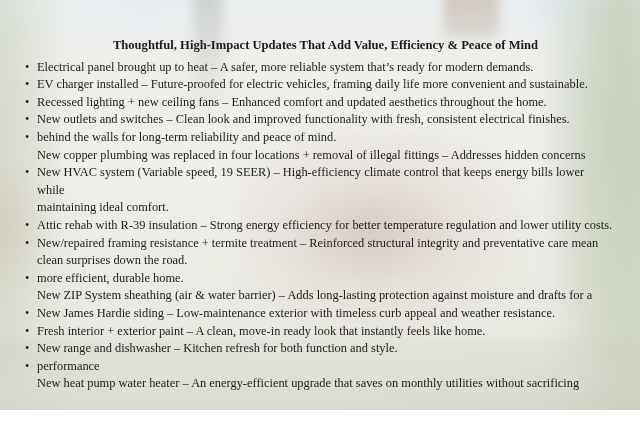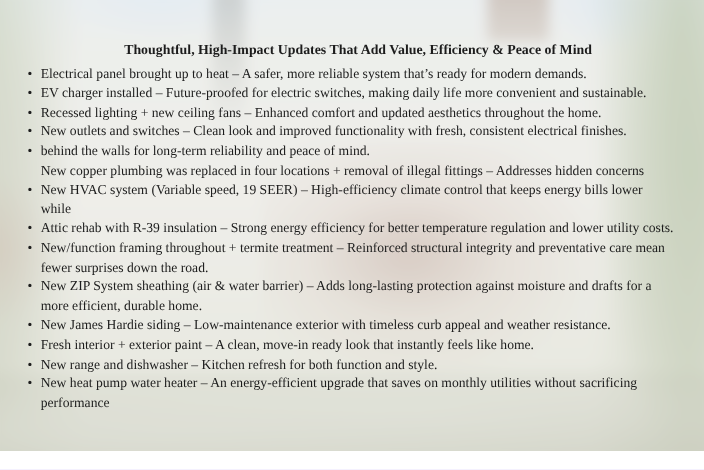--- a/index.html
+++ b/index.html
@@ -124,66 +124,67 @@
 
   <div class="content">
     <h1 class="title">Thoughtful, High-Impact Updates That Add Value, Efficiency &amp; Peace of Mind</h1>
     <ul class="updates">
         <li>
           <span class="marker">•</span>
           <div class="line">Electrical panel brought up to heat – A safer, more reliable system that’s ready for modern demands.</div>
         </li>
         <li>
           <span class="marker">•</span>
-          <div class="line">EV charger installed – Future-proofed for electric switches, making daily life more convenient and sustainable.</div>
+          <div class="line">EV charger installed – Future-proofed for electric vehicles, framing daily life more convenient and sustainable.</div>
         </li>
         <li>
           <span class="marker">•</span>
           <div class="line">Recessed lighting + new ceiling fans – Enhanced comfort and updated aesthetics throughout the home.</div>
         </li>
         <li>
           <span class="marker">•</span>
           <div class="line">New outlets and switches – Clean look and improved functionality with fresh, consistent electrical finishes.</div>
         </li>
         <li>
           <span class="marker">•</span>
           <div class="line">behind the walls for long-term reliability and peace of mind.</div>
           <div class="line">New copper plumbing was replaced in four locations + removal of illegal fittings – Addresses hidden concerns</div>
         </li>
         <li>
           <span class="marker">•</span>
           <div class="line">New HVAC system (Variable speed, 19 SEER) – High-efficiency climate control that keeps energy bills lower while</div>
+          <div class="line">maintaining ideal comfort.</div>
         </li>
         <li>
           <span class="marker">•</span>
           <div class="line">Attic rehab with R-39 insulation – Strong energy efficiency for better temperature regulation and lower utility costs.</div>
         </li>
         <li>
           <span class="marker">•</span>
-          <div class="line">New/function framing throughout + termite treatment – Reinforced structural integrity and preventative care mean</div>
-          <div class="line">fewer surprises down the road.</div>
+          <div class="line">New/repaired framing resistance + termite treatment – Reinforced structural integrity and preventative care mean</div>
+          <div class="line">clean surprises down the road.</div>
         </li>
         <li>
           <span class="marker">•</span>
+          <div class="line">more efficient, durable home.</div>
           <div class="line">New ZIP System sheathing (air &amp; water barrier) – Adds long-lasting protection against moisture and drafts for a</div>
-          <div class="line">more efficient, durable home.</div>
         </li>
         <li>
           <span class="marker">•</span>
           <div class="line">New James Hardie siding – Low-maintenance exterior with timeless curb appeal and weather resistance.</div>
         </li>
         <li>
           <span class="marker">•</span>
           <div class="line">Fresh interior + exterior paint – A clean, move-in ready look that instantly feels like home.</div>
         </li>
         <li>
           <span class="marker">•</span>
           <div class="line">New range and dishwasher – Kitchen refresh for both function and style.</div>
         </li>
         <li>
           <span class="marker">•</span>
+          <div class="line">performance</div>
           <div class="line">New heat pump water heater – An energy-efficient upgrade that saves on monthly utilities without sacrificing</div>
-          <div class="line">performance</div>
         </li>
       </ul>
   </div>
 
 </div>
 
 </body></html>

